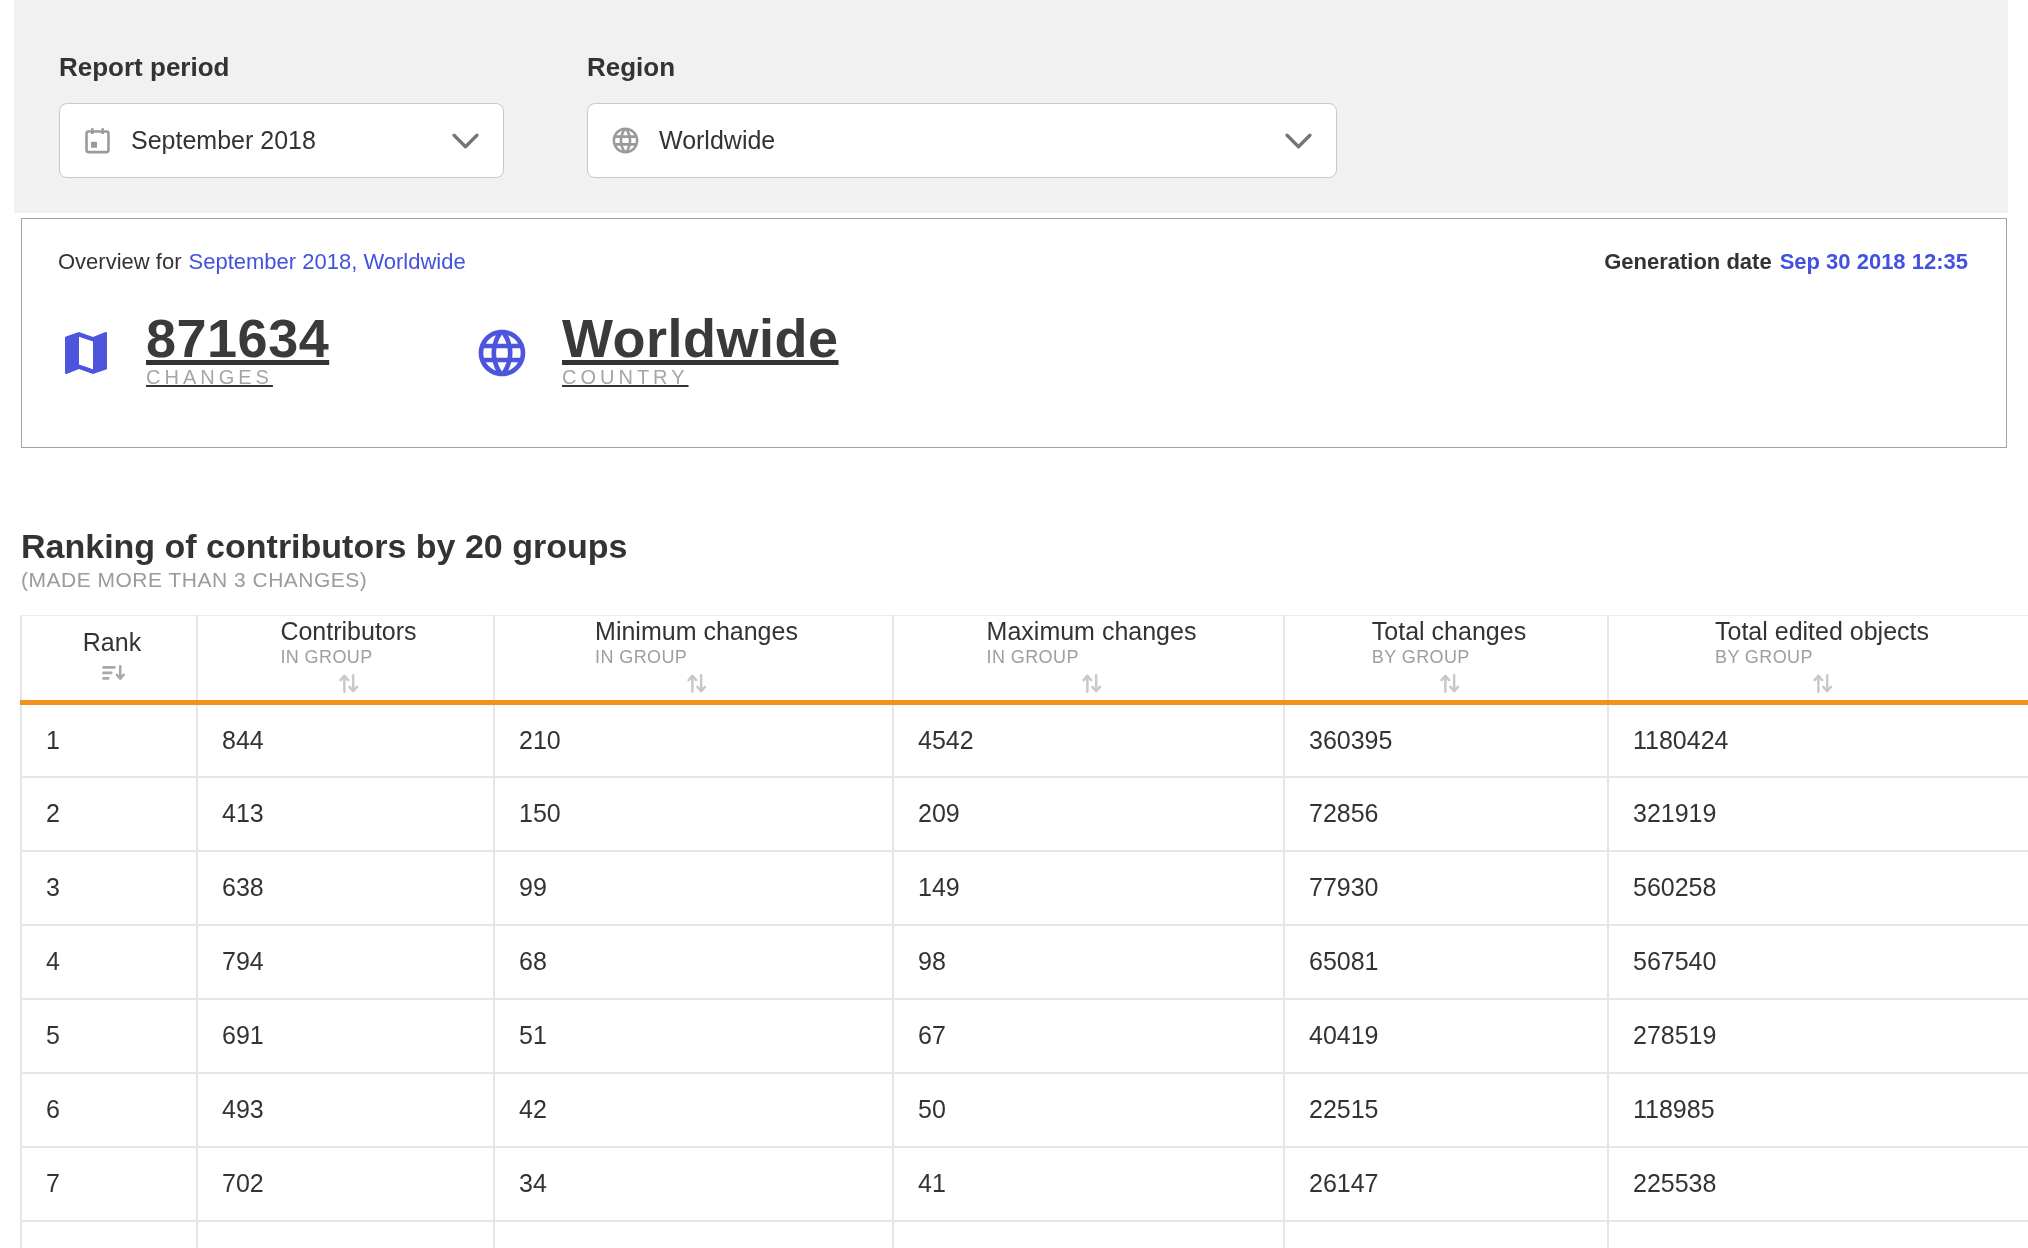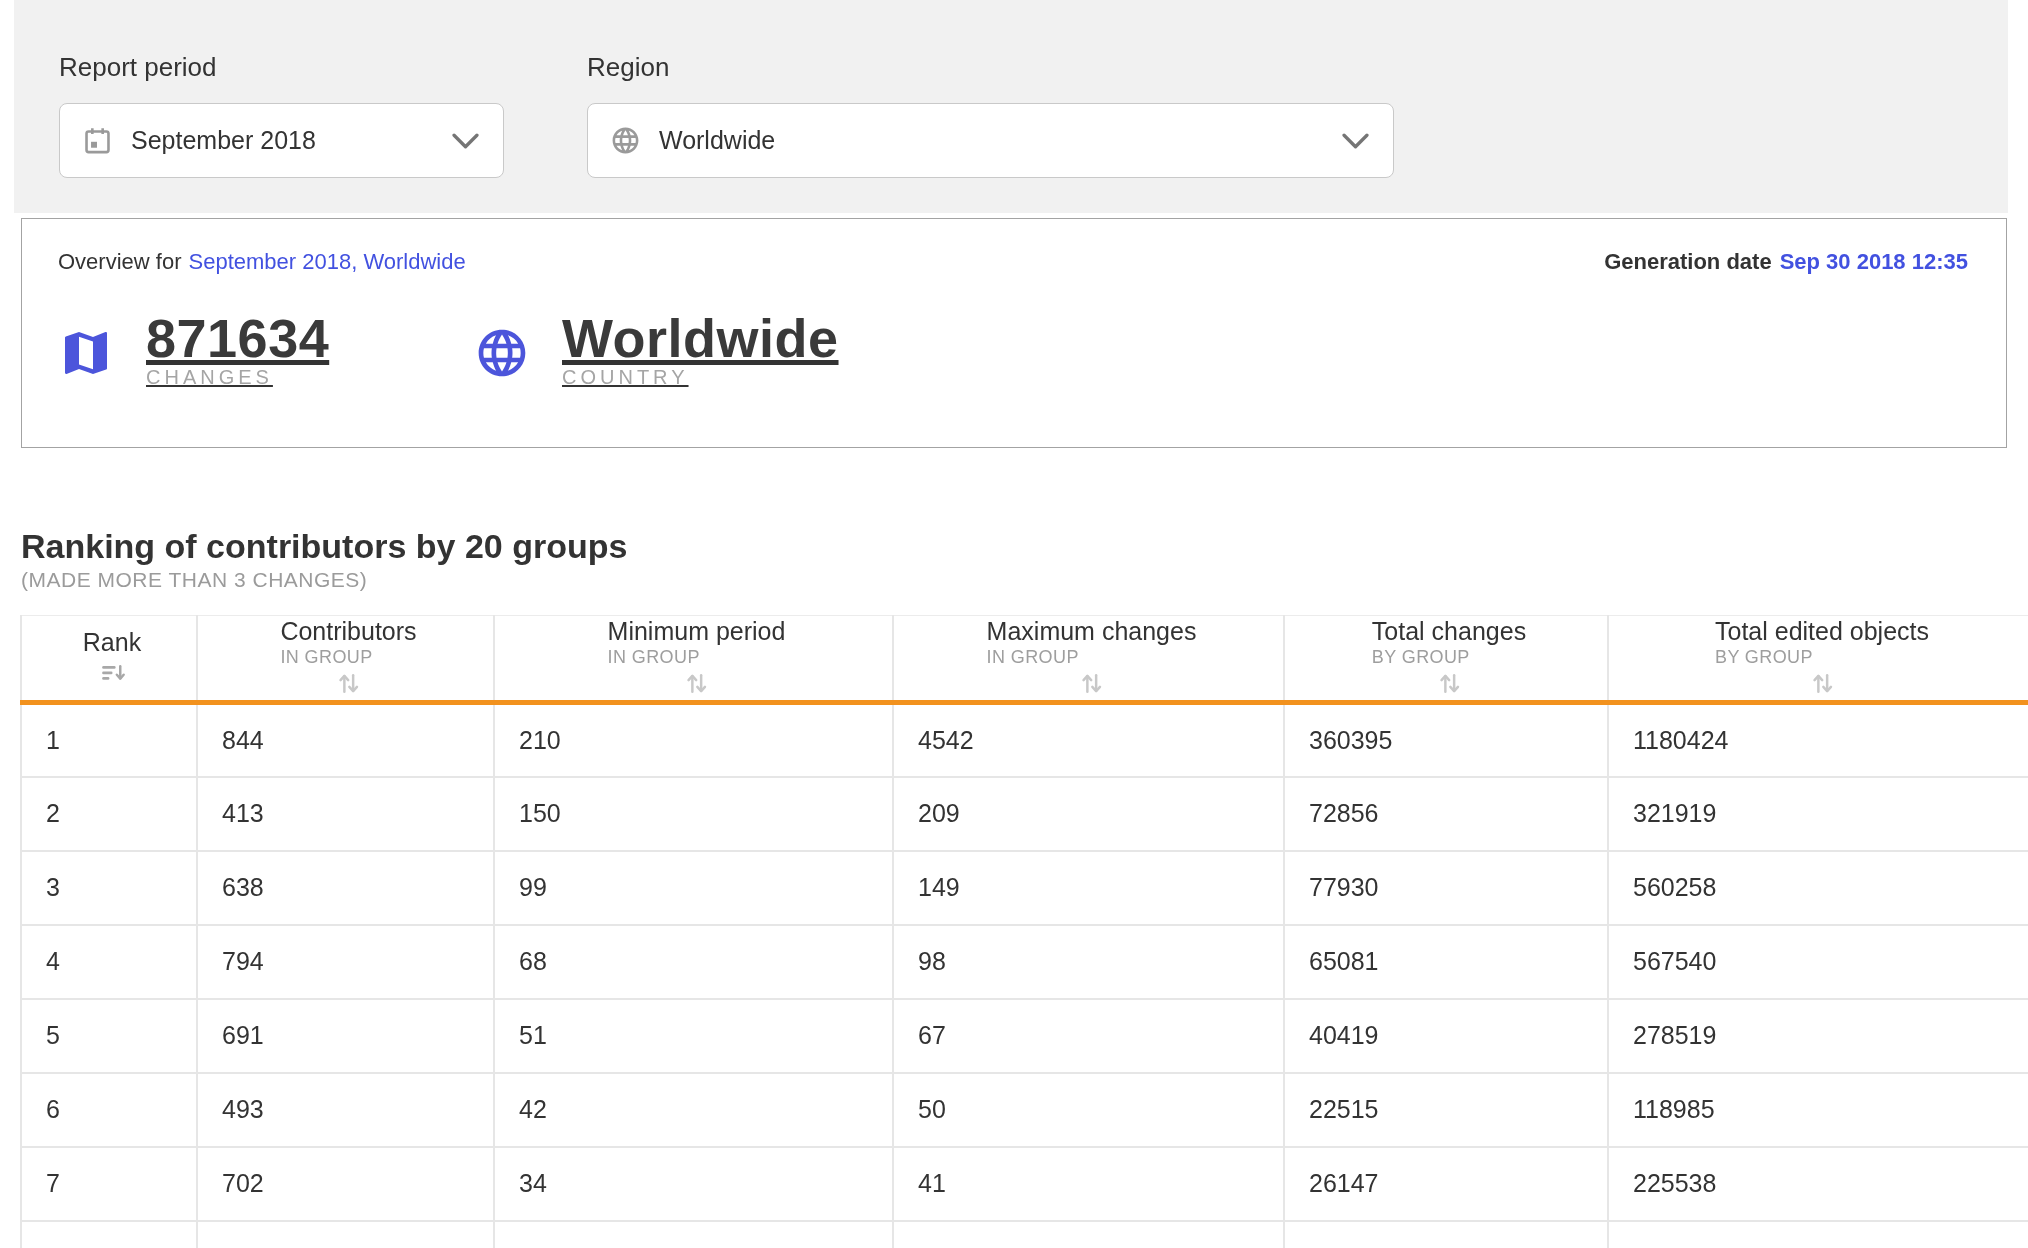--- a/index.html
+++ b/index.html
@@ -17,22 +17,22 @@
     width:2028px;height:1248px;overflow:hidden;background:#fff;
     font-family:"Liberation Sans","DejaVu Sans",sans-serif;color:var(--text);
   }
   
   .filter-band{
     margin-left:14px;width:1994px;height:213px;background:var(--band);
     display:flex;padding:52px 0 0 45px;
   }
   .filter-group{display:flex;flex-direction:column;}
   .filter-group.period{width:445px;margin-right:83px;}
-  .filter-group.region{width:807px;}
-  .filter-label{font-size:26px;font-weight:400;margin-bottom:20px;}
+  .filter-group.region{width:750px;}
+  .filter-label{font-size:26px;font-weight:700;margin-bottom:20px;}
   .select-box{
     background:#fff;border:1px solid #C9C9C9;border-radius:8px;height:75px;
     display:flex;align-items:center;padding:0 24px 0 22px;cursor:pointer;
   }
   .select-icon svg{width:31px;height:31px;display:block;color:#9A9A9A;}
   .select-value{font-size:25px;margin-left:18px;flex:1;color:var(--text);}
   .chevron svg{width:27px;height:16px;display:block;}
   
   .overview-card{
     margin:5px 20px 0 21px;width:1986px;height:230px;background:#fff;
@@ -206,21 +206,21 @@
                   <path d="M19.5 7v15"></path>
                   <path d="M15.8 18.3l3.7 4.1 3.7-4.1"></path>
                 </g>
               </svg>
             </span>
           </div>
         </th>
         <th>
           <div class="th-flex">
             <div class="th-labels">
-              <div class="th-main">Minimum period</div>
+              <div class="th-main">Minimum changes</div>
               <div class="th-sub">IN GROUP</div>
             </div>
             <span class="sort-icon">
               <svg viewBox="0 0 30 30">
                 <g fill="none" stroke="#C8C8C8" stroke-width="2.4" stroke-linecap="round" stroke-linejoin="round">
                   <path d="M11 23V8"></path>
                   <path d="M7.3 11.7L11 7.6l3.7 4.1"></path>
                   <path d="M19.5 7v15"></path>
                   <path d="M15.8 18.3l3.7 4.1 3.7-4.1"></path>
                 </g>

